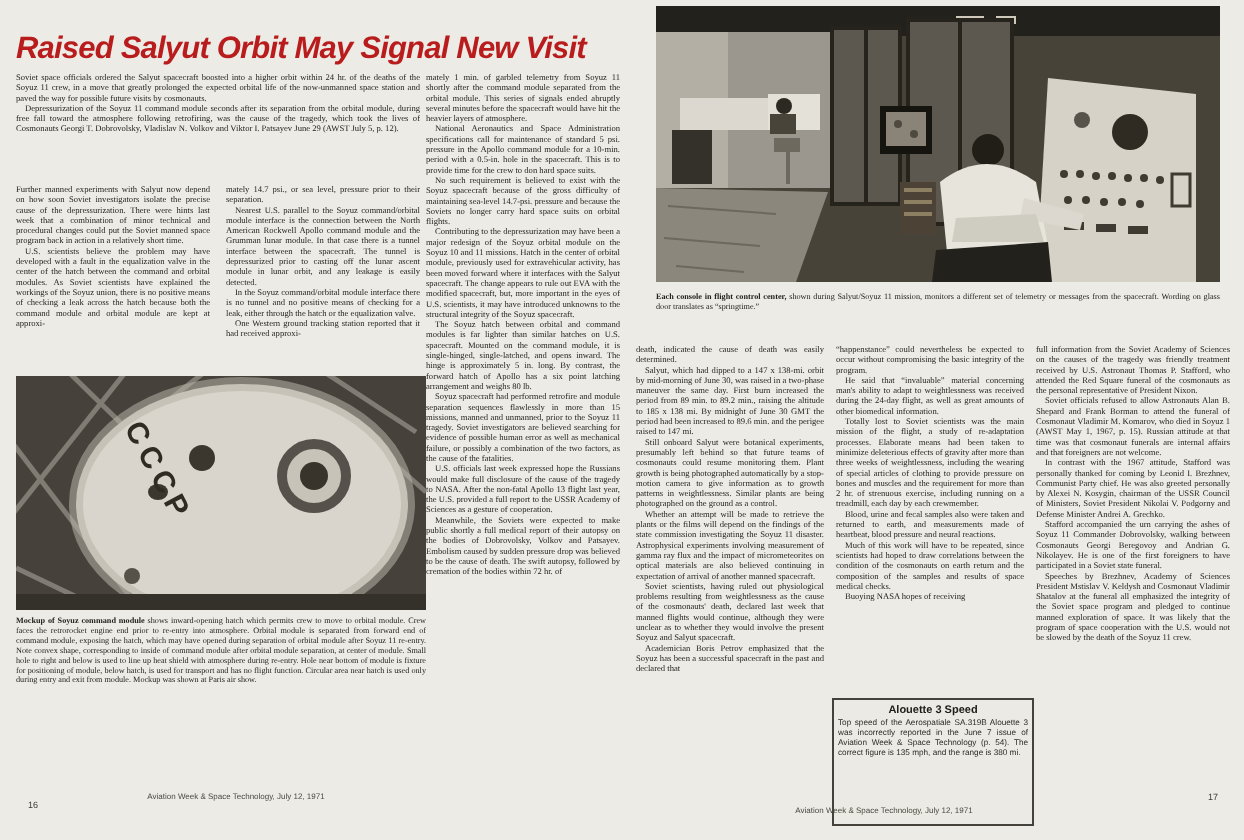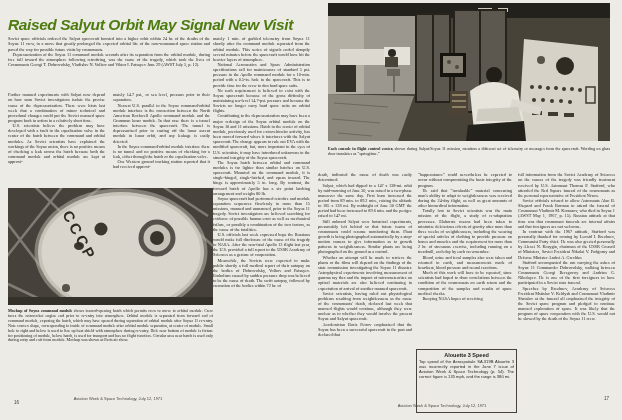--- a/index.html
+++ b/index.html
@@ -11,21 +11,21 @@
   }
   .page{position:absolute;top:0;height:420px;}
   #page-left{left:8px;width:302px;}
   #page-right{left:312px;width:306px;}
 
   .headline{
     position:absolute;top:6px;left:0;width:302px;
     font-family:"Liberation Sans", sans-serif;
     font-style:italic;font-weight:bold;
     font-size:15.5px;letter-spacing:-0.4px;white-space:nowrap;
-    color:#4d7c0f;
+    color:#b91c1c;
   }
 
   .col{position:absolute;overflow:hidden;}
   .tiny{
     transform:scale(0.5);transform-origin:0 0;width:200%;
     font-size:8.6px;line-height:10.3px;text-align:justify;color:#26251f;
   }
   .tiny p{margin:0;text-indent:9px;}
   .tiny p:first-child{text-indent:0;}
 

